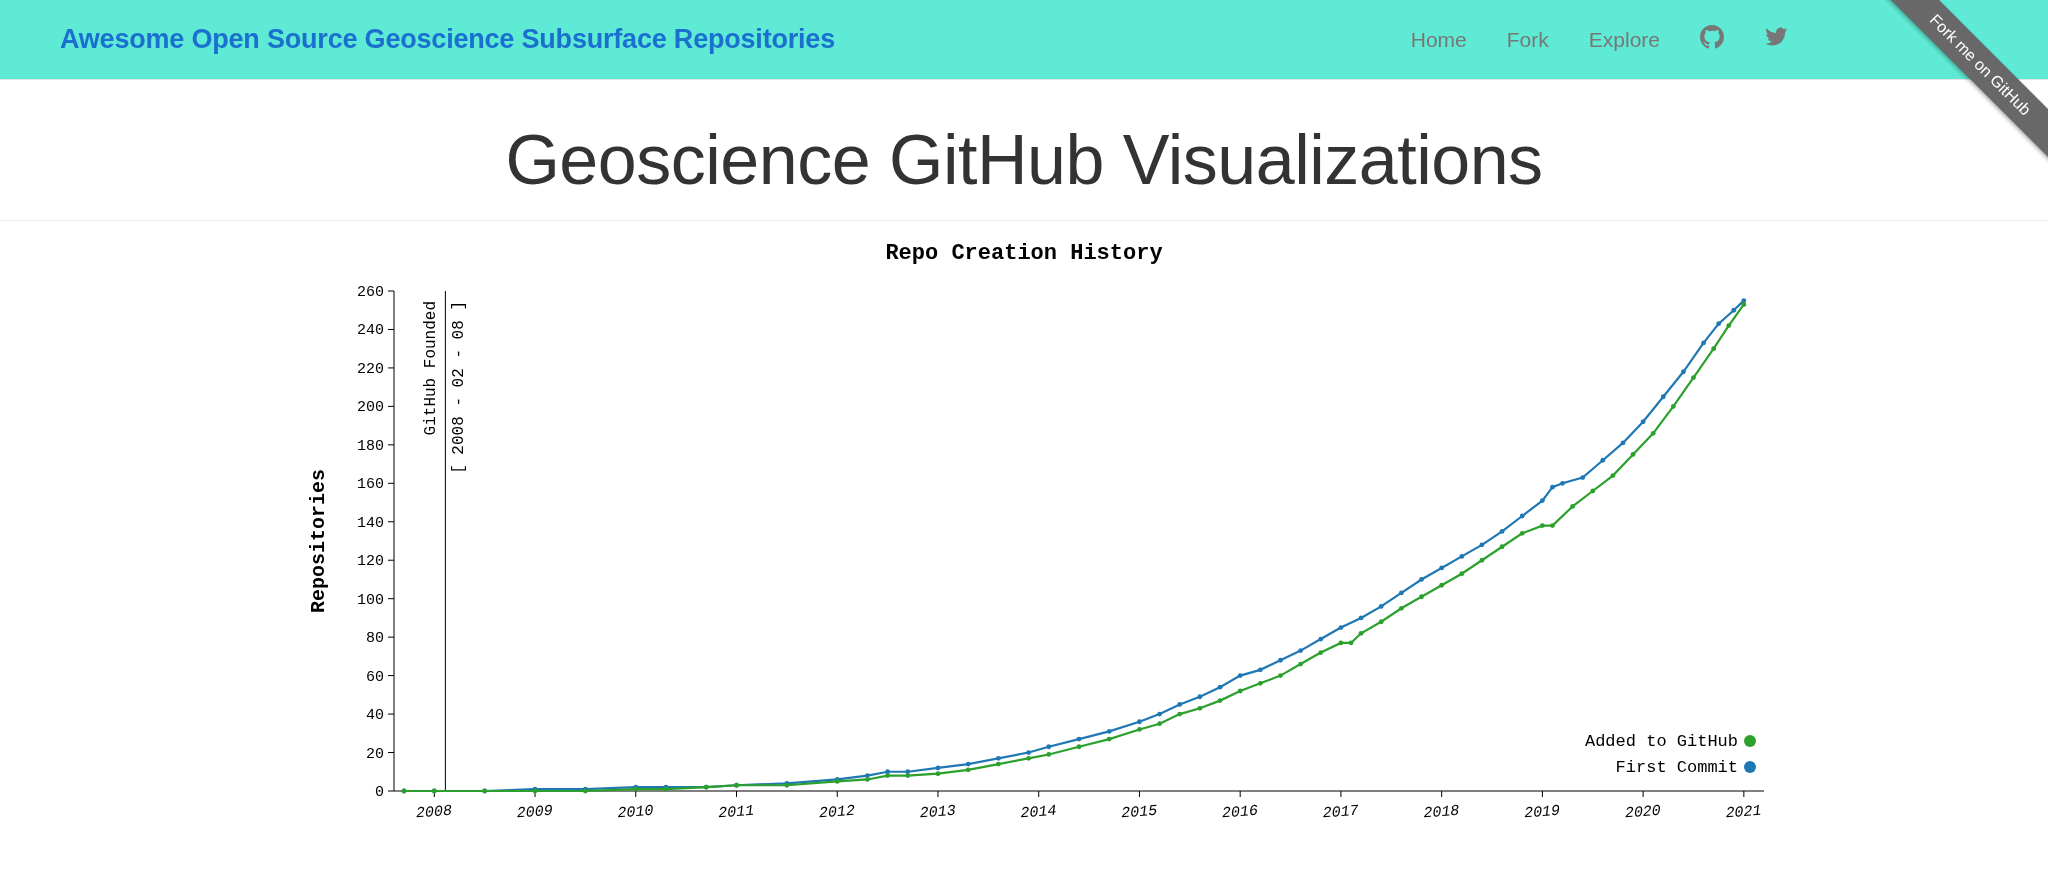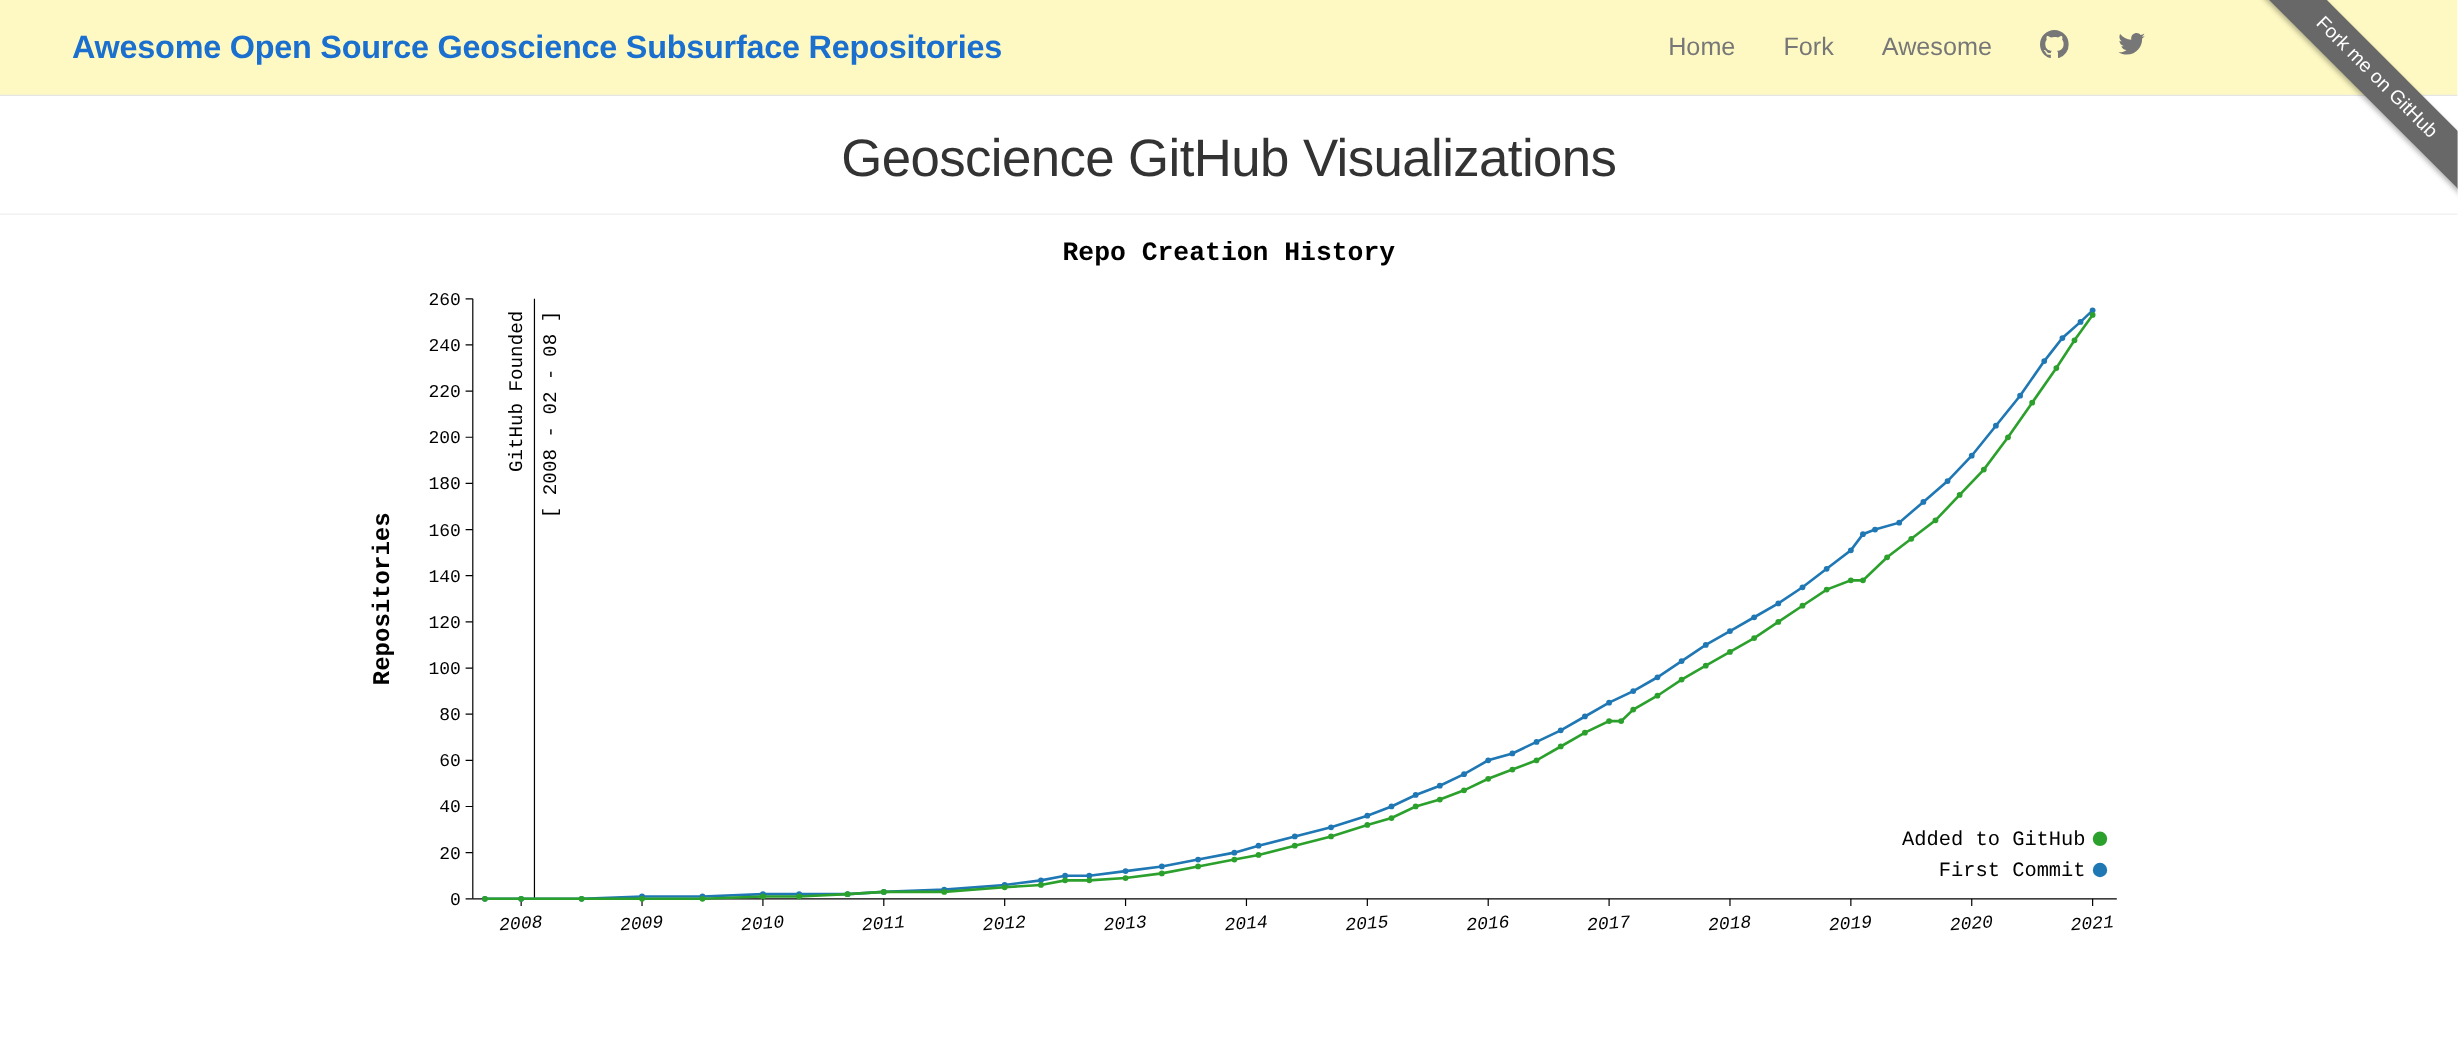--- a/index.html
+++ b/index.html
@@ -6,21 +6,21 @@
     margin: 0;
     padding: 0;
     font-family: "Helvetica Neue", Helvetica, Arial, sans-serif;
     color: #333;
     background: #fff;
     width: 2048px;
   }
   
   .topbar {
     width: 100%;
-    background: #fef9c3;
+    background: #5eead4;
     border-bottom: 1px solid #e5e5e5;
     height: 80px;
     display: flex;
     align-items: center;
     justify-content: space-between;
     padding: 0 60px 0 60px;
     box-sizing: border-box;
   }
   .site-title {
     font-size: 27px;
@@ -60,24 +60,24 @@
     top: 48px; right: -72px;
     transform: rotate(45deg);
     pointer-events: auto;
     cursor: pointer;
     box-shadow: 0 2px 4px rgba(0,0,0,0.3);
   }
 
   
   .page-title {
     text-align: center;
-    font-size: 44px;
+    font-size: 70px;
     font-weight: 500;
     color: #333;
-    margin: 28px 0 10px 0;
+    margin: 40px 0 10px 0;
     letter-spacing: -0.5px;
     border-bottom: 1px solid #eee;
     padding-bottom: 20px;
   }
 
   
   .chart-wrap {
     width: 100%;
     display: flex;
     justify-content: center;
@@ -113,21 +113,21 @@
   }
 </style>
 </head>
 <body>
 
 <div class="topbar">
   <div class="site-title">Awesome Open Source Geoscience Subsurface Repositories</div>
   <nav class="nav">
     <a>Home</a>
     <a>Fork</a>
-    <a>Awesome</a>
+    <a>Explore</a>
     <a>
       <svg class="nav-icon" viewBox="0 0 16 16">
           <path d="M8 0C3.58 0 0 3.58 0 8c0 3.54 2.29 6.53 5.47 7.59.4.07.55-.17.55-.38 0-.19-.01-.82-.01-1.49-2.01.37-2.53-.49-2.69-.94-.09-.23-.48-.94-.82-1.13-.28-.15-.68-.52-.01-.53.63-.01 1.08.58 1.23.82.72 1.21 1.87.87 2.33.66.07-.52.28-.87.51-1.07-1.78-.2-3.64-.89-3.64-3.95 0-.87.31-1.59.82-2.15-.08-.2-.36-1.02.08-2.12 0 0 .67-.21 2.2.82a7.6 7.6 0 0 1 2-.27c.68 0 1.36.09 2 .27 1.53-1.04 2.2-.82 2.2-.82.44 1.1.16 1.92.08 2.12.51.56.82 1.27.82 2.15 0 3.07-1.87 3.75-3.65 3.95.29.25.54.73.54 1.48 0 1.07-.01 1.93-.01 2.2 0 .21.15.46.55.38A8.01 8.01 0 0 0 16 8c0-4.42-3.58-8-8-8z"></path>
         </svg>
     </a>
     <a>
       <svg class="nav-icon" viewBox="0 0 24 24">
           <path d="M23.6 4.9c-.9.4-1.8.6-2.8.8 1-.6 1.8-1.6 2.1-2.7-.9.6-2 1-3.1 1.2C19 3.2 17.8 2.6 16.5 2.6c-2.5 0-4.5 2-4.5 4.5 0 .4 0 .7.1 1C8.3 7.9 5 6.1 2.8 3.3c-.4.7-.6 1.5-.6 2.3 0 1.6.8 3 2 3.8-.7 0-1.4-.2-2-.5v.1c0 2.2 1.6 4 3.6 4.4-.4.1-.8.2-1.2.2-.3 0-.6 0-.8-.1.6 1.8 2.3 3.1 4.3 3.1-1.6 1.2-3.5 2-5.6 2-.4 0-.7 0-1.1-.1 2 1.3 4.4 2 6.9 2 8.3 0 12.8-6.9 12.8-12.8v-.6c.9-.6 1.7-1.4 2.3-2.3z"></path>
         </svg>
     </a>

